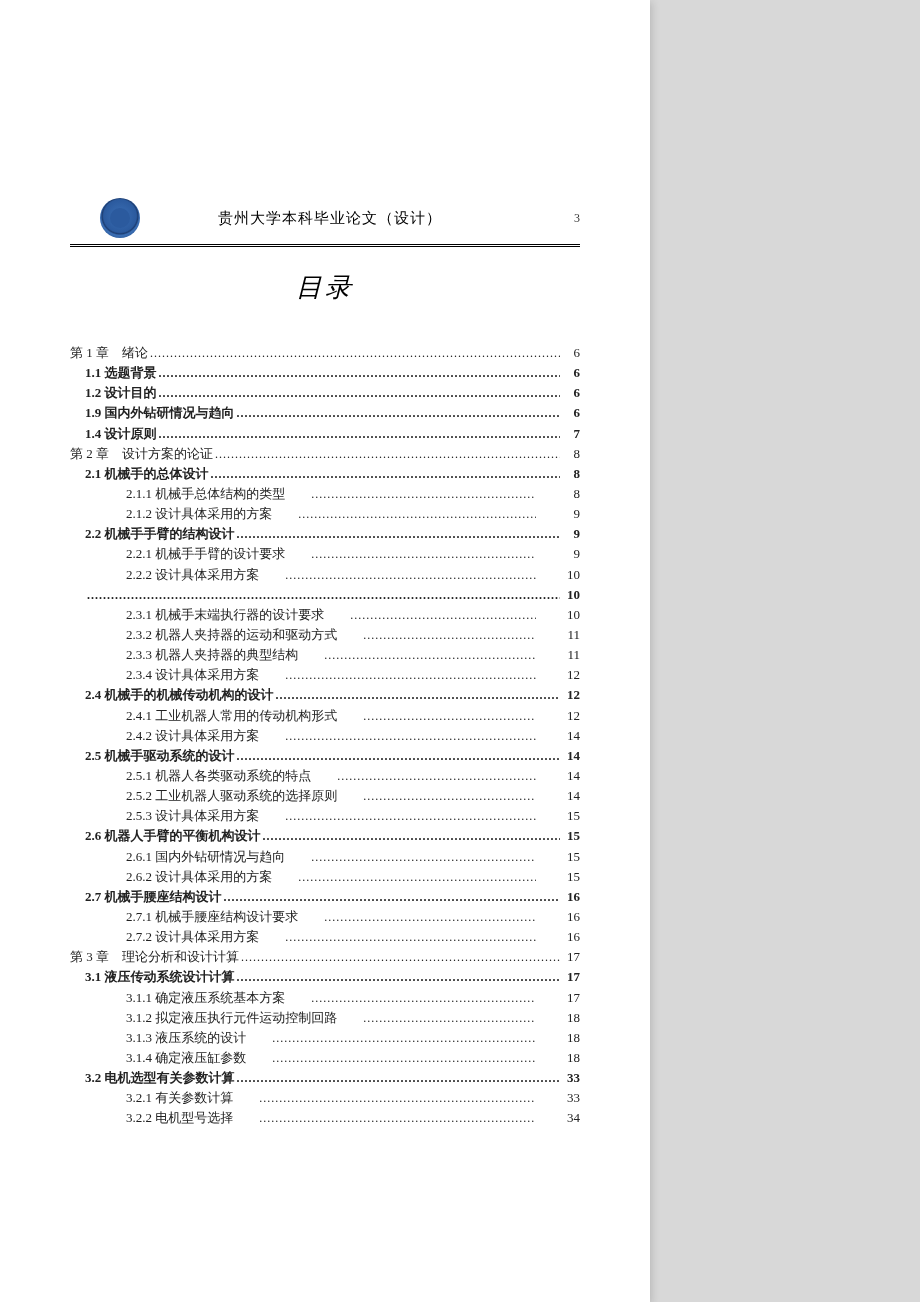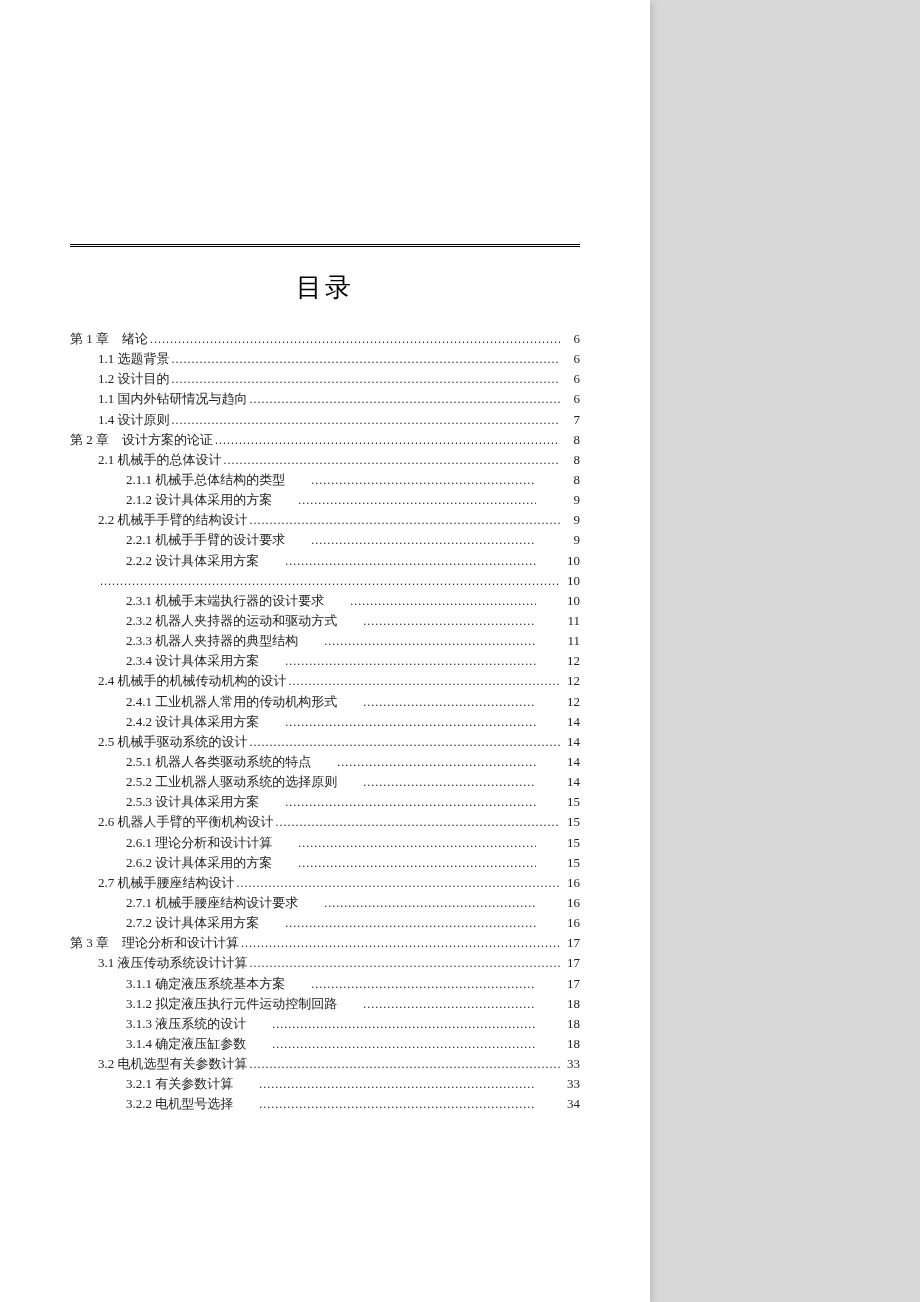--- a/index.html
+++ b/index.html
@@ -76,22 +76,23 @@
     right: 70px;
     height: 3px;
     border-top: 1.5px solid #000;
     border-bottom: 0.7px solid #000;
   }
   .toc-title {
     text-align: center;
     font-size: 26px;
     font-weight: normal;
     margin-top: 80px;
-    margin-bottom: 24px;
+    margin-bottom: 38px;
     letter-spacing: 3px;
+    font-style: italic;
   }
   .toc {
     font-size: 13px;
     line-height: 1.55;
     color: #222;
   }
   .toc-line {
     display: flex;
     align-items: baseline;
     white-space: nowrap;
@@ -103,31 +104,36 @@
     letter-spacing: 1px;
     color: #222;
     margin: 0 2px;
   }
   .dots::after {
     content: ".....................................................................................................................................................";
     font-size: 12px;
   }
   .pg { flex-shrink: 0; min-width: 18px; text-align: right; }
   .lvl1 { margin-left: 0; }
-  .lvl2 { margin-left: 28px; }
+  .lvl2 { margin-left: 15px; font-weight: bold; }
   .lvl3 { margin-left: 56px; gap: 24px; }
 </style>
 </head>
 <body>
 
 <div class="outer-wrap">
   <div class="gray-strip"></div>
 
   <div class="page">
 
+    <div class="header-row">
+      <div class="logo"></div>
+      <div class="header-title">贵州大学本科毕业论文（设计）</div>
+      <div class="page-num">3</div>
+    </div>
     <div class="header-underline"></div>
 
     <h1 class="toc-title">目录</h1>
 
     <div class="toc" id="toc-container">
         <div class="toc-line lvl1">
           <span class="toc-label">第 1 章 绪论</span>
           <span class="dots"></span>
           <span class="pg">6</span>
         </div>
@@ -135,21 +141,21 @@
           <span class="toc-label">1.1 选题背景</span>
           <span class="dots"></span>
           <span class="pg">6</span>
         </div>
         <div class="toc-line lvl2">
           <span class="toc-label">1.2 设计目的</span>
           <span class="dots"></span>
           <span class="pg">6</span>
         </div>
         <div class="toc-line lvl2">
-          <span class="toc-label">1.1 国内外钻研情况与趋向</span>
+          <span class="toc-label">1.9 国内外钻研情况与趋向</span>
           <span class="dots"></span>
           <span class="pg">6</span>
         </div>
         <div class="toc-line lvl2">
           <span class="toc-label">1.4 设计原则</span>
           <span class="dots"></span>
           <span class="pg">7</span>
         </div>
         <div class="toc-line lvl1">
           <span class="toc-label">第 2 章 设计方案的论证</span>
@@ -244,21 +250,21 @@
           <span class="toc-label">2.5.3 设计具体采用方案</span>
           <span class="dots"></span>
           <span class="pg">15</span>
         </div>
         <div class="toc-line lvl2">
           <span class="toc-label">2.6 机器人手臂的平衡机构设计</span>
           <span class="dots"></span>
           <span class="pg">15</span>
         </div>
         <div class="toc-line lvl3">
-          <span class="toc-label">2.6.1 理论分析和设计计算</span>
+          <span class="toc-label">2.6.1 国内外钻研情况与趋向</span>
           <span class="dots"></span>
           <span class="pg">15</span>
         </div>
         <div class="toc-line lvl3">
           <span class="toc-label">2.6.2 设计具体采用的方案</span>
           <span class="dots"></span>
           <span class="pg">15</span>
         </div>
         <div class="toc-line lvl2">
           <span class="toc-label">2.7 机械手腰座结构设计</span>

